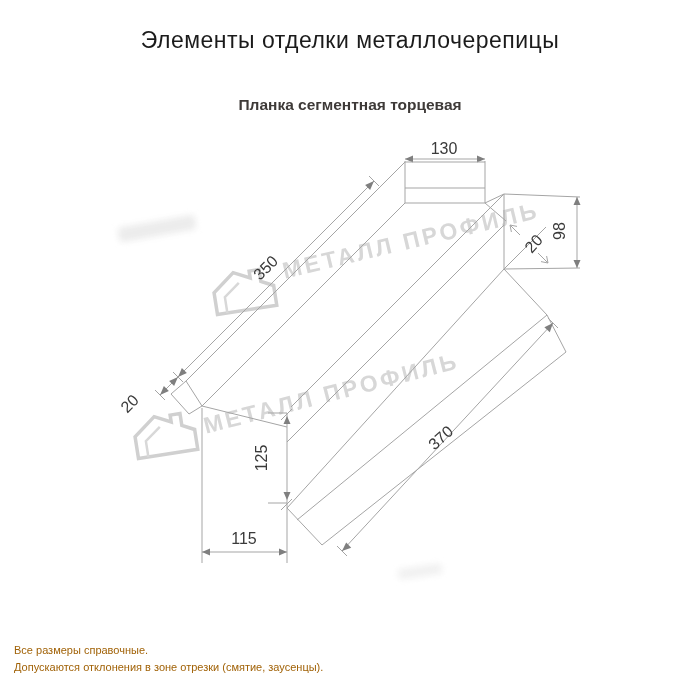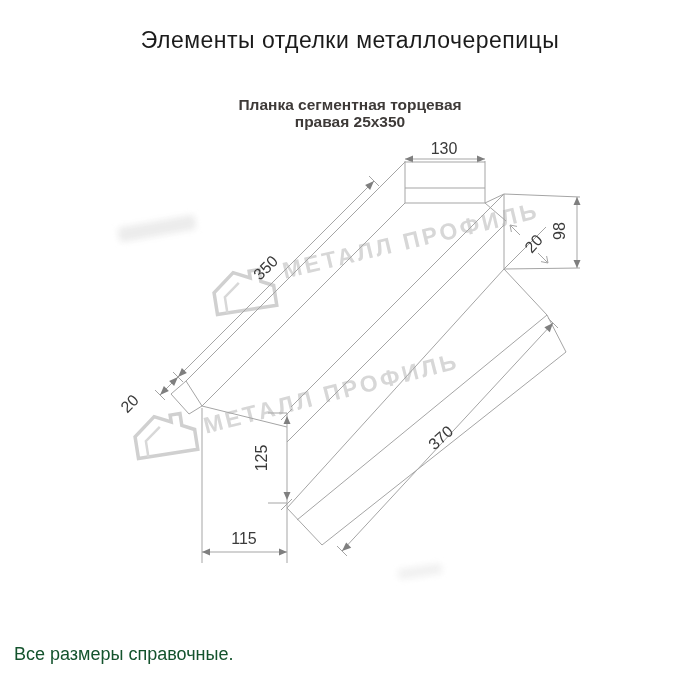--- a/index.html
+++ b/index.html
@@ -3,38 +3,37 @@
 <meta charset="utf-8">
 <style>
   html,body{margin:0;padding:0;background:#fff;}
   .screen{position:relative;width:616px;height:700px;background:#ffffff;overflow:hidden;
           font-family:"Liberation Sans",sans-serif;}
   .page-title{position:absolute;top:27px;left:0;width:700px;text-align:center;
               font-size:23px;color:#1b1b1b;letter-spacing:.5px;}
   .subtitle{position:absolute;top:96px;left:0;width:700px;text-align:center;
             font-size:15.5px;line-height:17px;color:#3e3a38;font-weight:bold;}
   .dim-label{position:absolute;font-size:16px;color:#3a3a3a;white-space:nowrap;}
-  .footer{position:absolute;left:14px;font-size:18px;color:#14532d;}
+  .footer{position:absolute;left:14px;font-size:11px;color:#a16207;}
   .wm-text{position:absolute;font-size:23px;font-weight:bold;letter-spacing:3px;
            color:#d5d5d5;white-space:nowrap;transform-origin:0 50%;opacity:.95;}
   .wm-house{position:absolute;}
   .wm-frag{position:absolute;background:#ececec;filter:blur(3px);border-radius:4px;}
   svg{position:absolute;left:0;top:0;}
   .lines path{stroke:#a5a5a5;stroke-width:1;fill:none;}
   .lines polygon{fill:#7f7f7f;stroke:none;}
 </style>
 </head>
 <body>
 
 <div class="screen">
 
   <div class="page-title">Элементы отделки металлочерепицы</div>
   <div class="subtitle">
     <div>Планка сегментная торцевая</div>
-    <div>правая 25х350</div>
   </div>
 
   <div class="wm-frag" style="left:118px;top:221px;width:78px;height:15px;transform:rotate(-10deg);"></div>
   <div class="wm-frag" style="left:398px;top:566px;width:44px;height:11px;background:#f1f1f1;transform:rotate(-8deg);"></div>
 
   <svg class="wm-house" style="left:210px;top:266px;transform:rotate(-9deg);" width="70" height="48" viewBox="0 0 70 48">
     <path d="M4,44 L4,22 L26,5 L42,13 L42,6 L52,6 L52,18 L64,24 L64,44 Z" fill="none" stroke="#d0d0d0" stroke-width="3.5"></path>
     <path d="M14,44 L14,28 L30,16" fill="none" stroke="#d8d8d8" stroke-width="2.5"></path>
   </svg>
   <div class="wm-text" style="left:283px;top:258px;transform:rotate(-13.5deg);">МЕТАЛЛ ПРОФИЛЬ</div>
@@ -104,14 +103,15 @@
   <div class="dim-label" style="left:444px;top:149px;transform:translate(-50%,-50%);">130</div>
   <div class="dim-label" style="left:266px;top:268px;transform:translate(-50%,-50%) rotate(-45deg);">350</div>
   <div class="dim-label" style="left:130px;top:404px;transform:translate(-50%,-50%) rotate(-45deg);">20</div>
   <div class="dim-label" style="left:560px;top:231px;transform:translate(-50%,-50%) rotate(-90deg);">98</div>
   <div class="dim-label" style="left:534px;top:244px;transform:translate(-50%,-50%) rotate(-48deg);">20</div>
   <div class="dim-label" style="left:441px;top:438px;transform:translate(-50%,-50%) rotate(-42deg);">370</div>
   <div class="dim-label" style="left:262px;top:458px;transform:translate(-50%,-50%) rotate(-90deg);">125</div>
   <div class="dim-label" style="left:244px;top:539px;transform:translate(-50%,-50%);">115</div>
 
   <div class="footer" style="top:644px;">Все размеры справочные.</div>
+  <div class="footer" style="top:661px;">Допускаются отклонения в зоне отрезки (смятие, заусенцы).</div>
 
 </div>
 
 </body></html>

